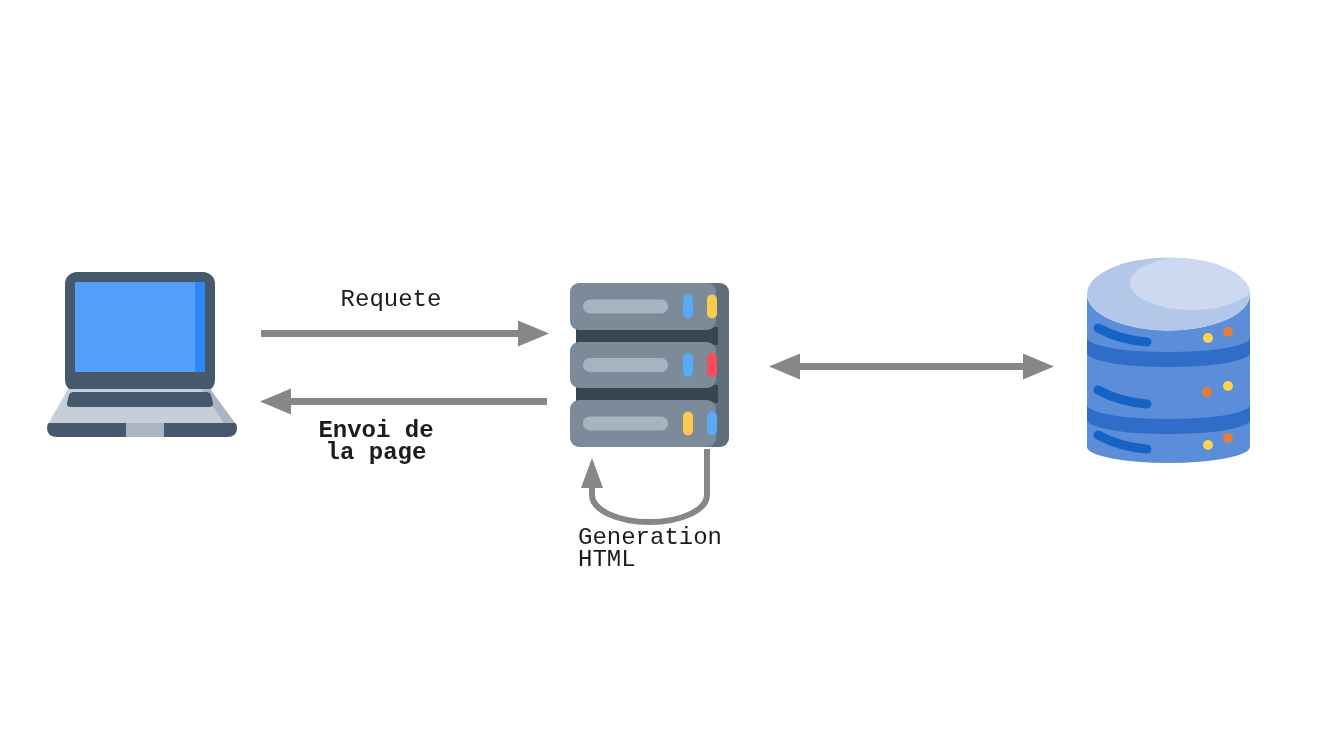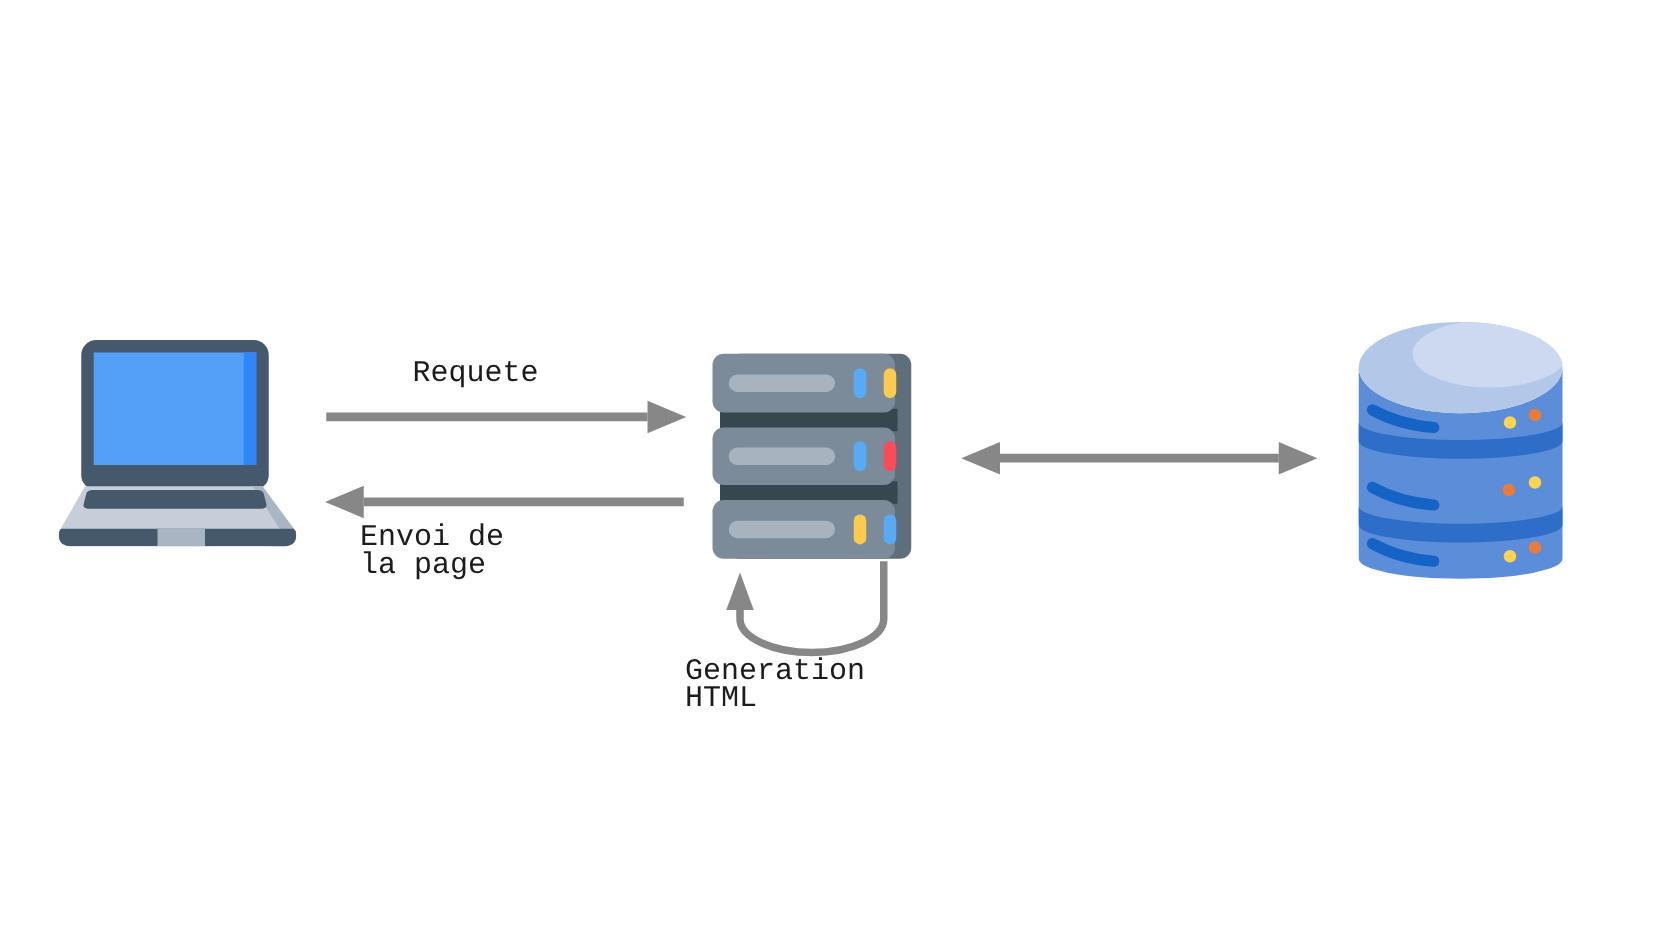--- a/index.html
+++ b/index.html
@@ -1,21 +1,21 @@
 <!DOCTYPE html>
 <html style="--arrow: #878787; --text: #1c1c1c; --laptop-frame: #46586b; --laptop-screen: #54a0f8; --laptop-screen-edge: #2f87f7; --laptop-base: #c6cfd9; --laptop-base-shade: #a9b5c3; --server-body: #7b8b99; --server-shadow: #5f6e7b; --server-band: #37474f; --server-slot: #a7b4c0; --led-blue: #58aaf5; --led-yellow: #fcca4d; --led-red: #fb4a59; --db-body: #5b8dd9; --db-top: #b3c8e8; --db-top-highlight: #ccd9f0; --db-groove: #2e6ec8; --db-stripe: #1563c5; --dot-yellow: #fdd34f; --dot-orange: #ec7b3a;"><head>
 <meta charset="utf-8">
 <style>
   html,body{margin:0;padding:0;background:#ffffff;}
   .canvas{position:relative;width:1323px;height:744px;background:#ffffff;overflow:hidden;}
   .icon{position:absolute;}
   .arrows{position:absolute;left:0;top:0;}
   .label{position:absolute;font-family:"Liberation Mono","DejaVu Sans Mono",monospace;
          font-size:24px;line-height:22px;color:var(--text);white-space:pre-line;}
-  .label.center{text-align:left;}
+  .label.center{text-align:center;}
   
   .f-arrow{fill:var(--arrow);}
   .s-arrow{stroke:var(--arrow);stroke-width:7;fill:none;}
   .s-loop{stroke:var(--arrow);stroke-width:6;fill:none;}
   .f-lframe{fill:var(--laptop-frame);}
   .f-lscreen{fill:var(--laptop-screen);}
   .f-ledge{fill:var(--laptop-screen-edge);}
   .f-lbase{fill:var(--laptop-base);}
   .f-lshade{fill:var(--laptop-base-shade);}
   .f-sbody{fill:var(--server-body);}
@@ -122,20 +122,20 @@
       <polygon class="f-arrow" points="1023,353.5 1023,379.5 1054,366.5"></polygon>
     </g>
     <g>
       <path class="s-loop" d="M 707,449 L 707,495 A 57.5,27 0 0 1 592,495 L 592,487"></path>
       <polygon class="f-arrow" points="581,488 603,488 592,458"></polygon>
     </g>
   </svg>
 
   <div class="label center" style="left:330px;top:289px;width:122px;">Requete</div>
 
-  <div class="label center" style="left:288px;top:420px;width:152px;">Envoi de
+  <div class="label center" style="left:300px;top:420px;width:152px;font-weight:bold;">Envoi de
 la page</div>
 
 
-  <div class="label" style="left:548px;top:527px;">Generation
+  <div class="label" style="left:578px;top:527px;">Generation
 HTML</div>
 
 </div>
 
 </body></html>

